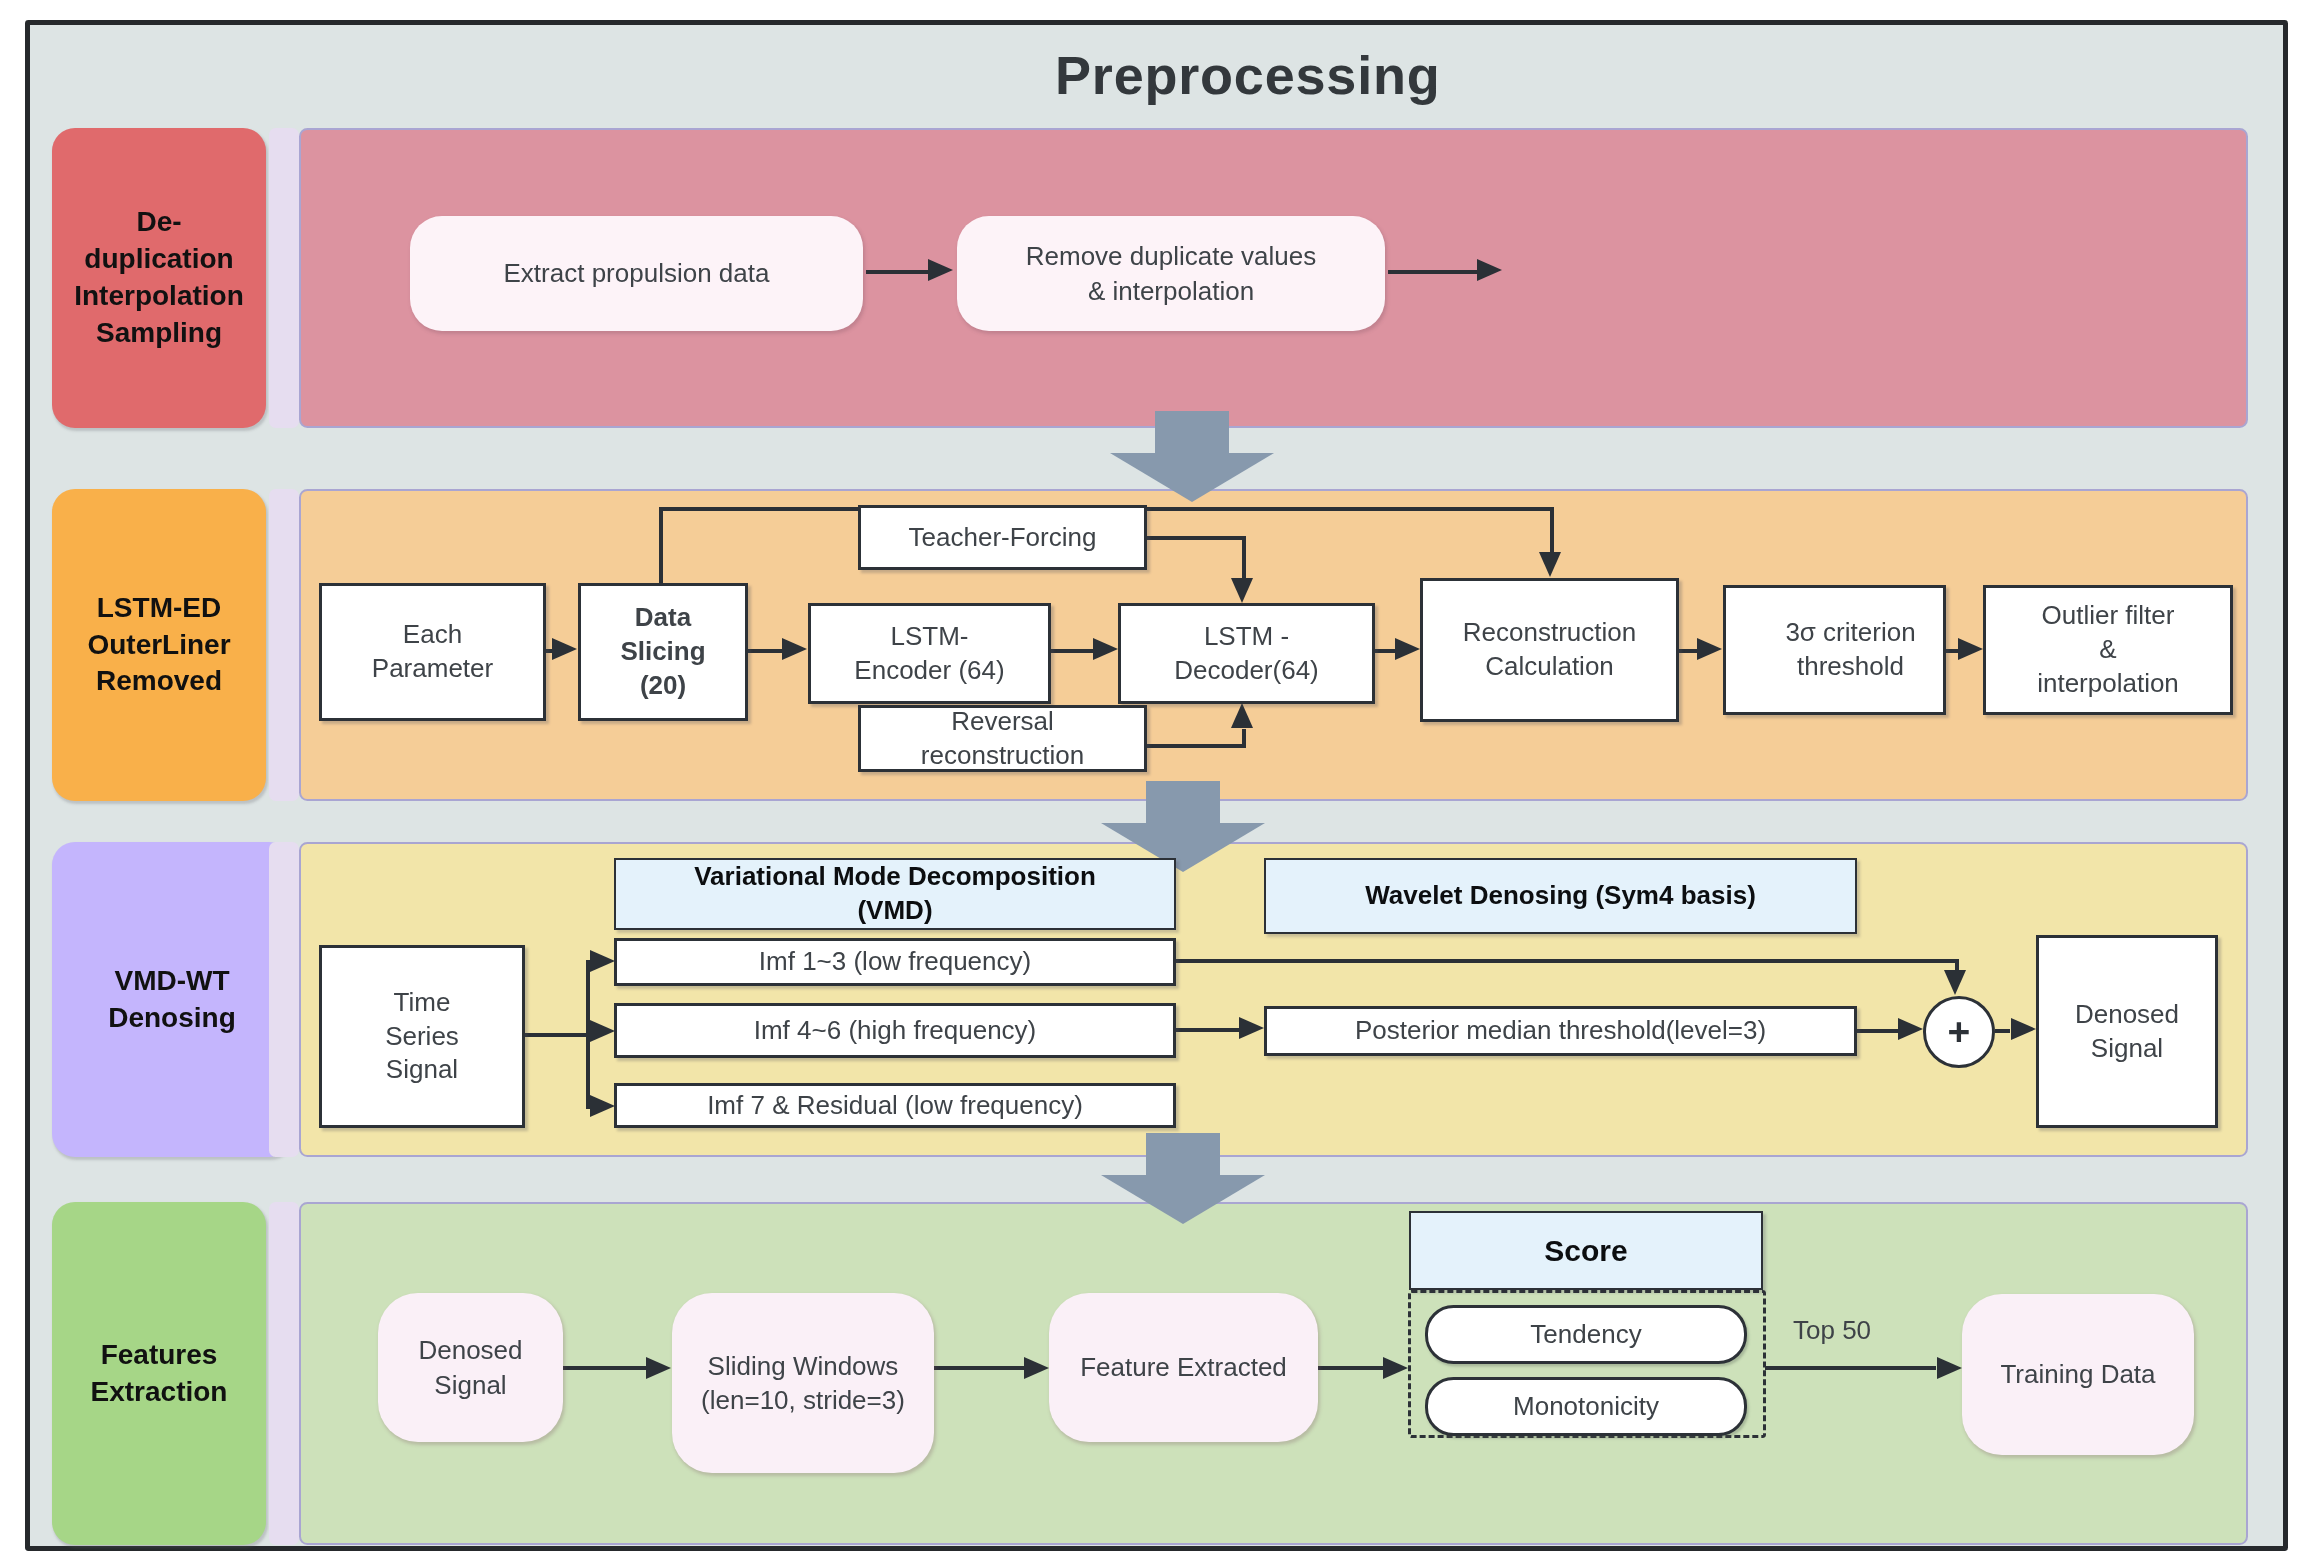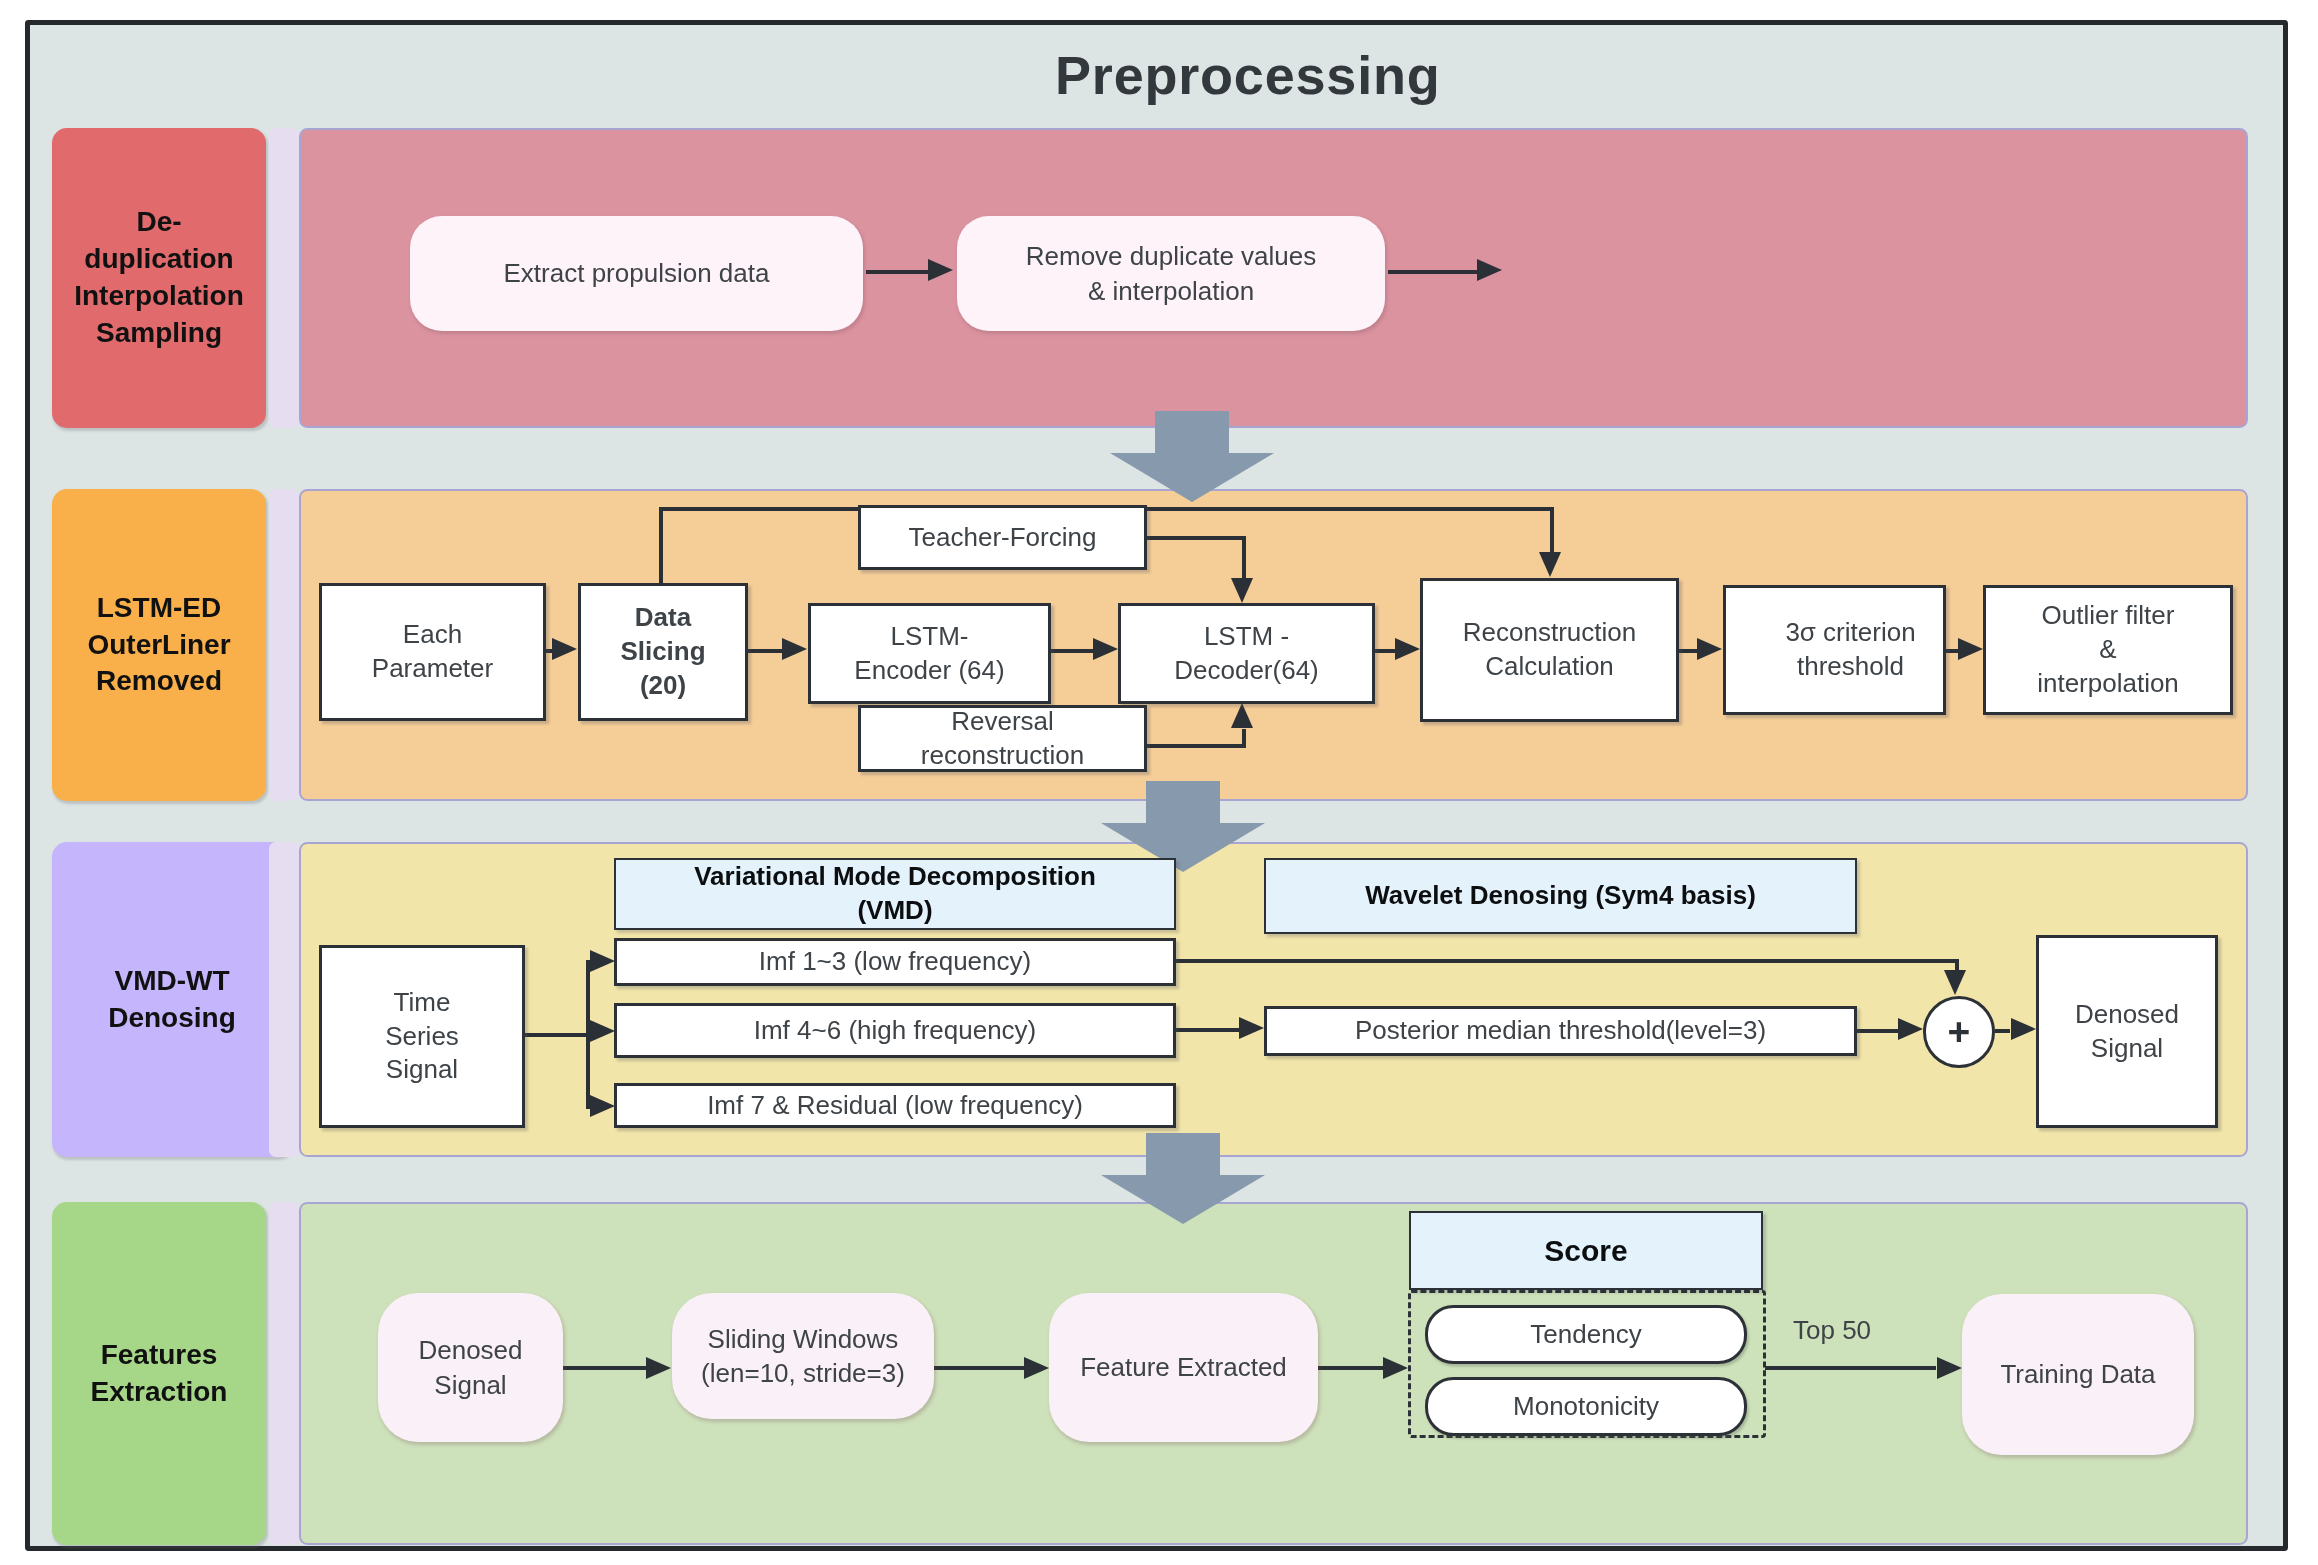--- a/index.html
+++ b/index.html
@@ -1,21 +1,21 @@
 <!DOCTYPE html>
 <html style="font-size:13.4px"><head>
 <meta charset="utf-8">
 <style>
   html,body{margin:0;padding:0;background:#ffffff;}
   #canvas{position:relative;width:2319px;height:1566px;background:#ffffff;
           font-family:"Liberation Sans", sans-serif;color:#3e4348;overflow:hidden;}
   .abs{position:absolute;box-sizing:border-box;}
   .frame{border:5px solid #26292c;background:#dde4e4;border-radius:3.4px;}
   .title{font-size:54px;font-weight:bold;color:#33383c;letter-spacing:0.8px;white-space:nowrap;}
-  .rowlabel{border-radius:15px;display:flex;align-items:center;justify-content:center;
+  .rowlabel{border-radius:23px;display:flex;align-items:center;justify-content:center;
             text-align:center;font-weight:bold;color:#111;font-size:28px;line-height:1.32;
             white-space:pre-line;box-shadow:1.7px 2.5px 2.5px rgba(90,90,100,.25);}
   .strip{border-radius:6.7px;background:#e6ddf0;}
   .panel{border:2.5px solid #a9a5d2;border-radius:8.4px;}
   .txt{white-space:pre-line;}
   .pinkbox{background:#fdf3f8;border-radius:32px;display:flex;align-items:center;justify-content:center;
            text-align:center;font-size:26px;line-height:1.32;color:#3e4348;
            box-shadow:1.7px 2.5px 3.4px rgba(120,80,95,.25);}
   .r4box{background:#faf0f7;border-radius:40px;}
   .wbox{background:#ffffff;border:3.4px solid #2c3137;display:flex;align-items:center;justify-content:center;
@@ -178,21 +178,21 @@
   <div class="abs wbox txt" style="left:614px;top:938px;width:562px;height:48px;">Imf 1~3 (low frequency)</div>
   <div class="abs wbox txt" style="left:614px;top:1003px;width:562px;height:55px;">Imf 4~6 (high frequency)</div>
   <div class="abs wbox txt" style="left:614px;top:1083px;width:562px;height:45px;">Imf 7 &amp; Residual (low frequency)</div>
   <div class="abs wbox txt" style="left:1264px;top:1006px;width:593px;height:50px;">Posterior median threshold(level=3)</div>
   <div class="abs circle" style="left:1923px;top:996px;width:72px;height:72px;">+</div>
   <div class="abs wbox txt" style="left:2036px;top:935px;width:182px;height:193px;">Denosed
 Signal</div>
 
   <div class="abs pinkbox r4box txt" style="left:378px;top:1293px;width:185px;height:149px;">Denosed
 Signal</div>
-  <div class="abs pinkbox r4box txt" style="left:672px;top:1293px;width:262px;height:126px;">Sliding Windows
+  <div class="abs pinkbox r4box txt" style="left:672px;top:1293px;width:262px;height:180px;">Sliding Windows
 (len=10, stride=3)</div>
   <div class="abs bluebox txt" style="left:1409px;top:1211px;width:354px;height:79px;font-size:30px;">Score</div>
   <div class="abs pinkbox r4box txt" style="left:1049px;top:1293px;width:269px;height:149px;">Feature Extracted</div>
   <div class="abs dashedbox" style="left:1408px;top:1290px;width:358px;height:148px;"></div>
   <div class="abs pill txt" style="left:1425px;top:1305px;width:322px;height:59px;">Tendency</div>
   <div class="abs pill txt" style="left:1425px;top:1377px;width:322px;height:59px;">Monotonicity</div>
   <div class="abs pinkbox r4box txt" style="left:1962px;top:1294px;width:232px;height:161px;">Training Data</div>
 
 </div>
 

